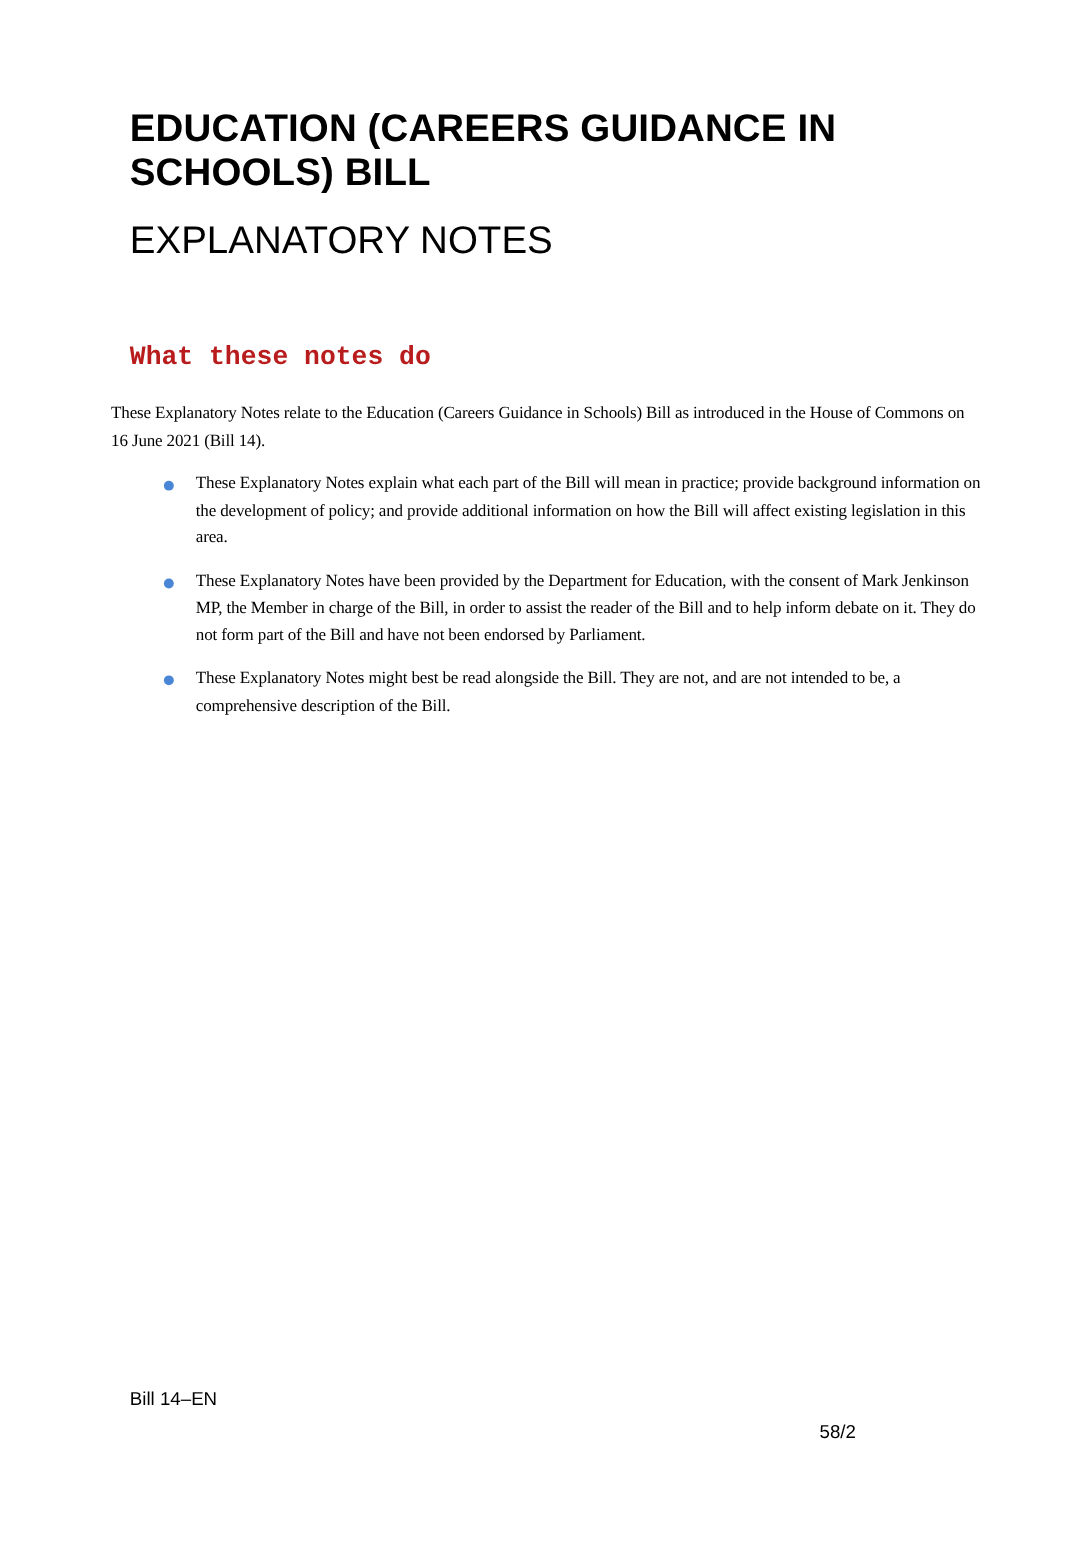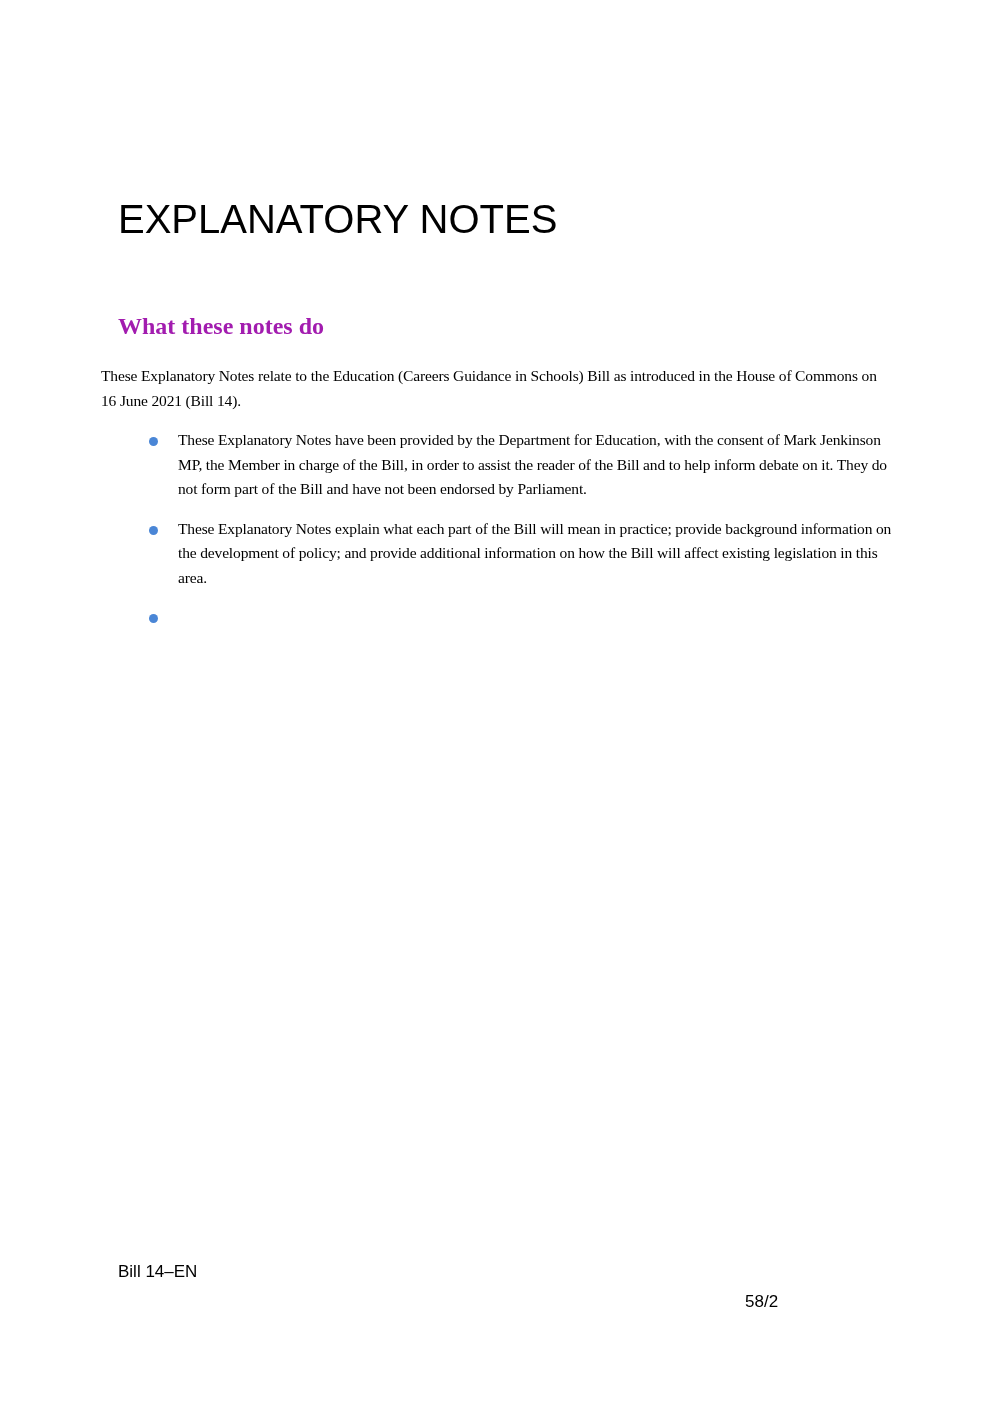--- a/index.html
+++ b/index.html
@@ -31,33 +31,33 @@
       line-height: 40px;
       letter-spacing: 0.1px;
     }
     .subtitle {
       position: absolute;
       left: 118px;
       top: 199px;
       margin: 0;
       font-family: "Liberation Sans", sans-serif;
       font-weight: normal;
-      font-size: 40px;
+      font-size: 35px;
       line-height: 40px;
     }
     .section-heading {
       position: absolute;
       left: 118px;
       top: 311px;
       margin: 0;
-      font-family: Liberation Serif, serif;
+      font-family: Liberation Mono, monospace;
       font-weight: bold;
       font-size: 24px;
       line-height: 30px;
-      color: #a21caf;
+      color: #b91c1c;
     }
     .intro {
       position: absolute;
       left: 101px;
       top: 364px;
       width: 780px;
       margin: 0;
       font-family: "Liberation Serif", serif;
       font-size: 15.5px;
       line-height: 24.5px;
@@ -97,35 +97,37 @@
       font-size: 17px;
       line-height: 16px;
     }
     .footer-left { left: 118px; }
     .footer-right { left: 745px; margin-top: 30px; }
   </style>
 </head>
 <body>
 
 <div class="page">
+  <h1 class="title">EDUCATION (CAREERS GUIDANCE IN SCHOOLS) BILL</h1>
   <h2 class="subtitle">EXPLANATORY NOTES</h2>
 
   <h3 class="section-heading">What these notes do</h3>
 
   <p class="intro">These Explanatory Notes relate to the Education (Careers Guidance in Schools) Bill as introduced in the House of Commons on 16 June 2021 (Bill 14).</p>
 
   <ul class="bullets">
     <li class="bullet-item">
       <span class="bullet-dot"></span>
+      <span>These Explanatory Notes explain what each part of the Bill will mean in practice; provide background information on the development of policy; and provide additional information on how the Bill will affect existing legislation in this area.</span>
+    </li>
+    <li class="bullet-item">
+      <span class="bullet-dot"></span>
       <span>These Explanatory Notes have been provided by the Department for Education, with the consent of Mark Jenkinson MP, the Member in charge of the Bill, in order to assist the reader of the Bill and to help inform debate on it. They do not form part of the Bill and have not been endorsed by Parliament.</span>
     </li>
     <li class="bullet-item">
       <span class="bullet-dot"></span>
-      <span>These Explanatory Notes explain what each part of the Bill will mean in practice; provide background information on the development of policy; and provide additional information on how the Bill will affect existing legislation in this area.</span>
-    </li>
-    <li class="bullet-item">
-      <span class="bullet-dot"></span>
+      <span>These Explanatory Notes might best be read alongside the Bill. They are not, and are not intended to be, a comprehensive description of the Bill.</span>
     </li>
   </ul>
 
   <div class="footer-left">Bill 14–EN</div>
   <div class="footer-right">58/2</div>
 </div>
 
 </body></html>

